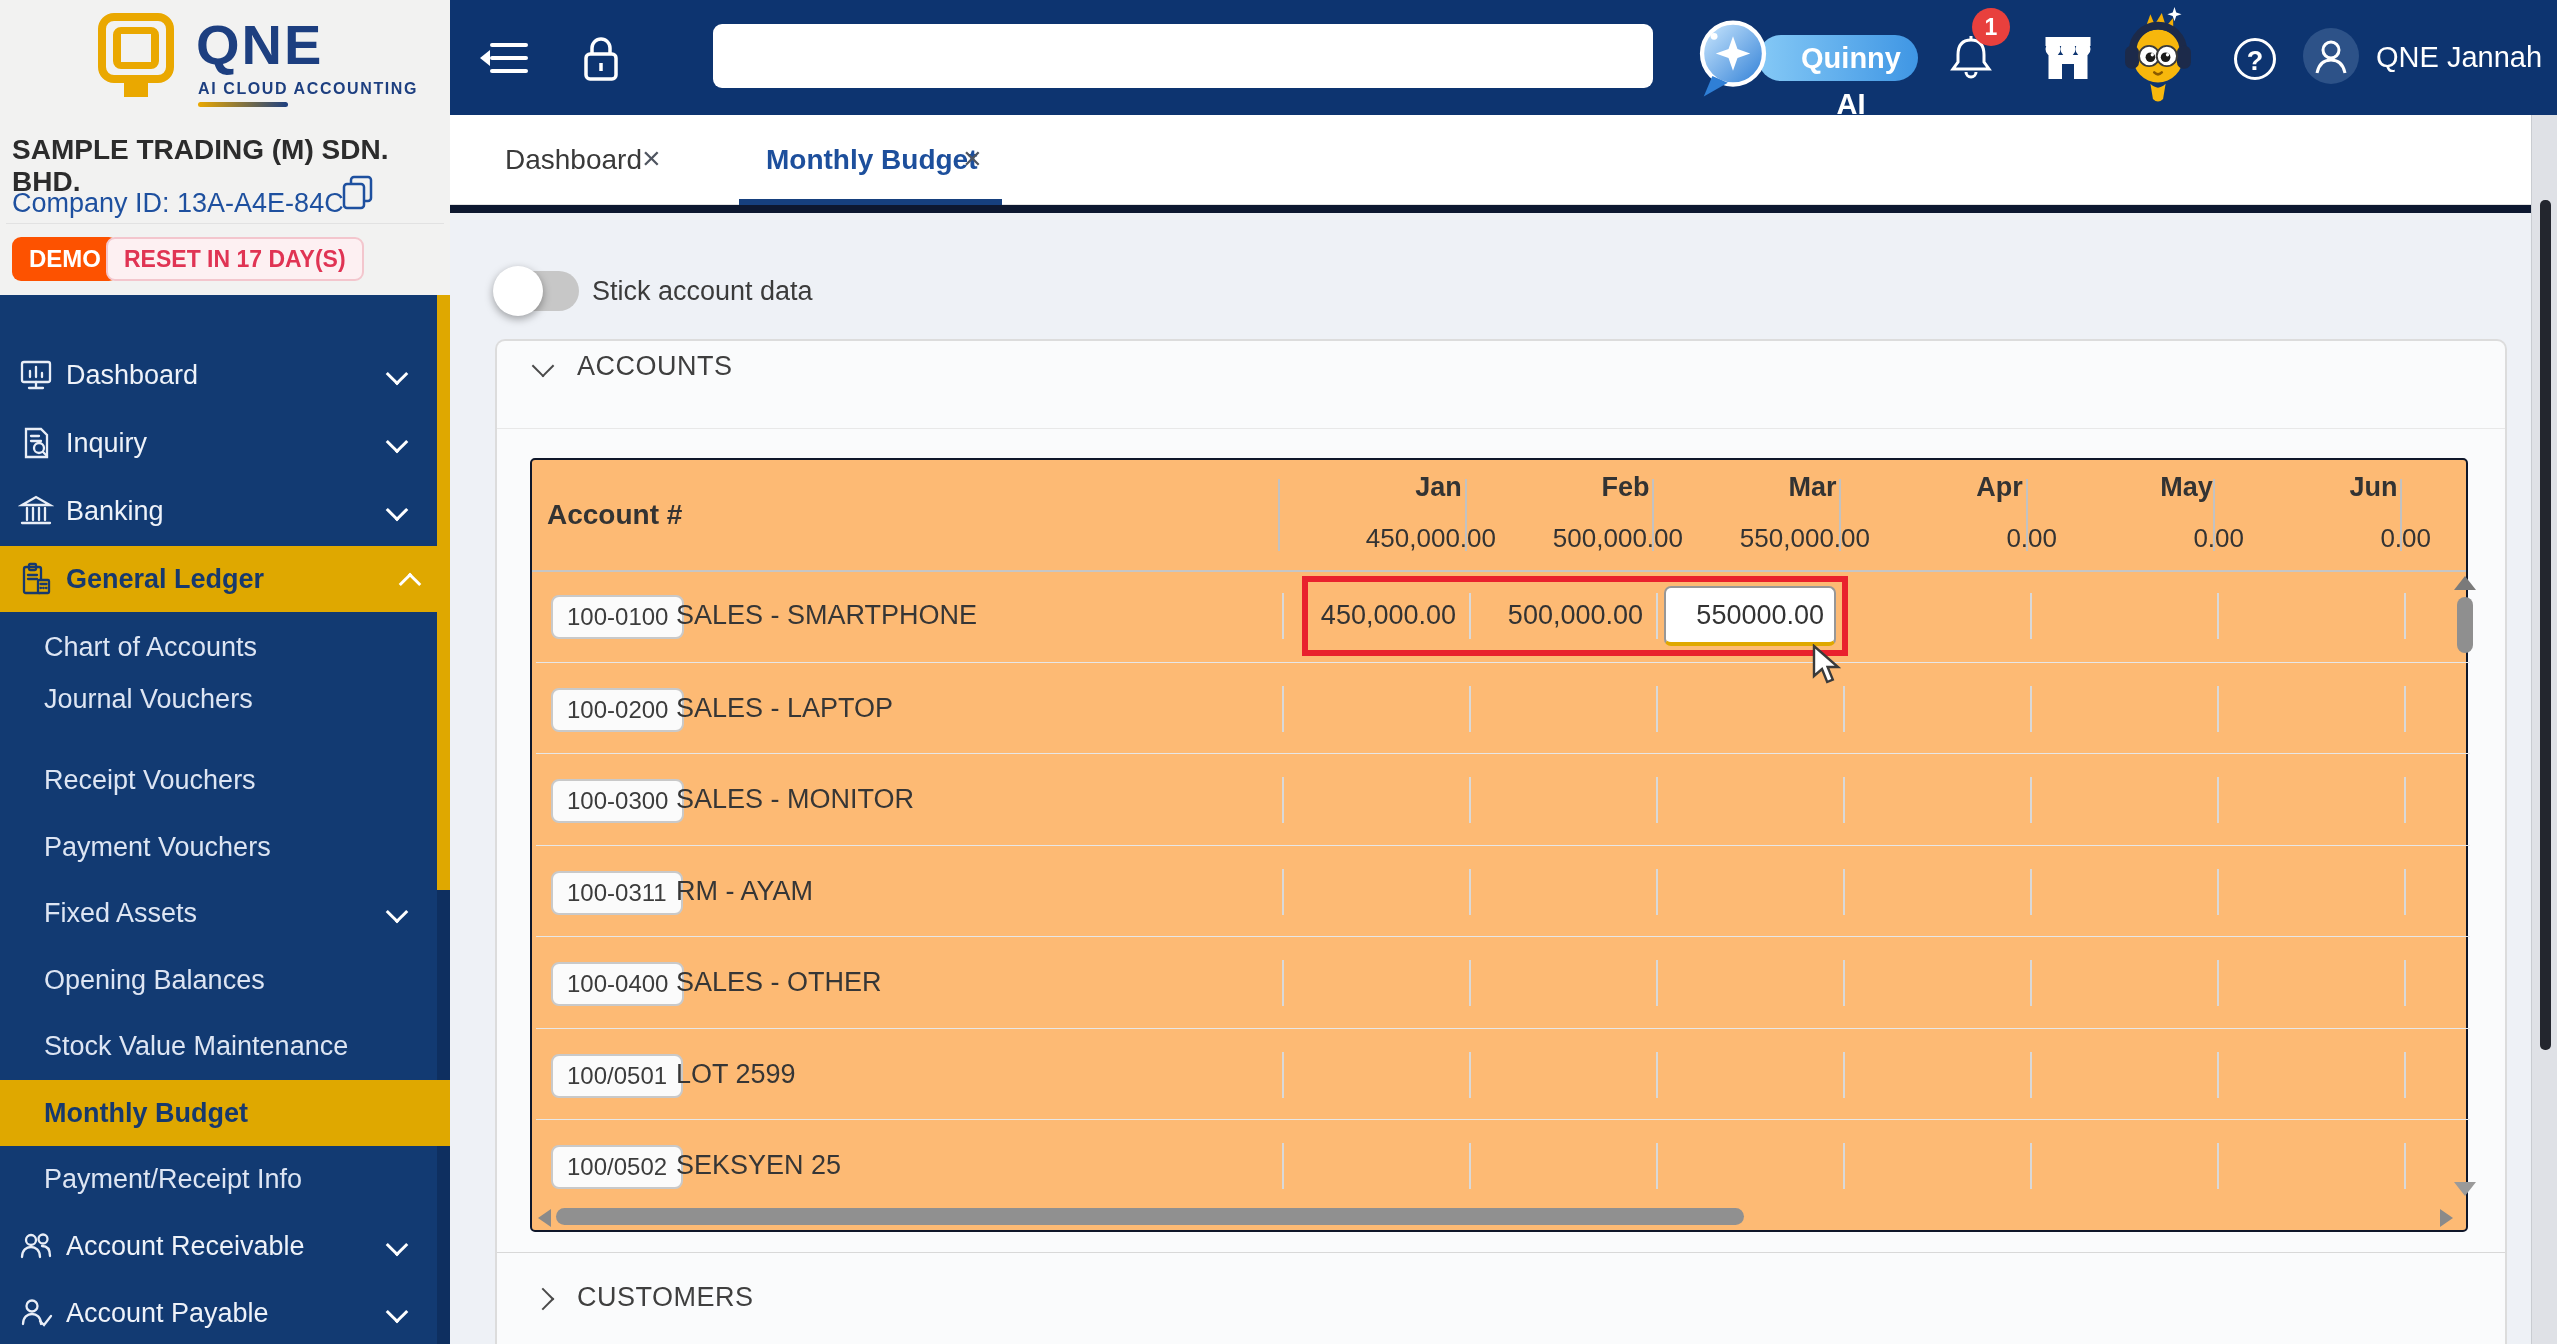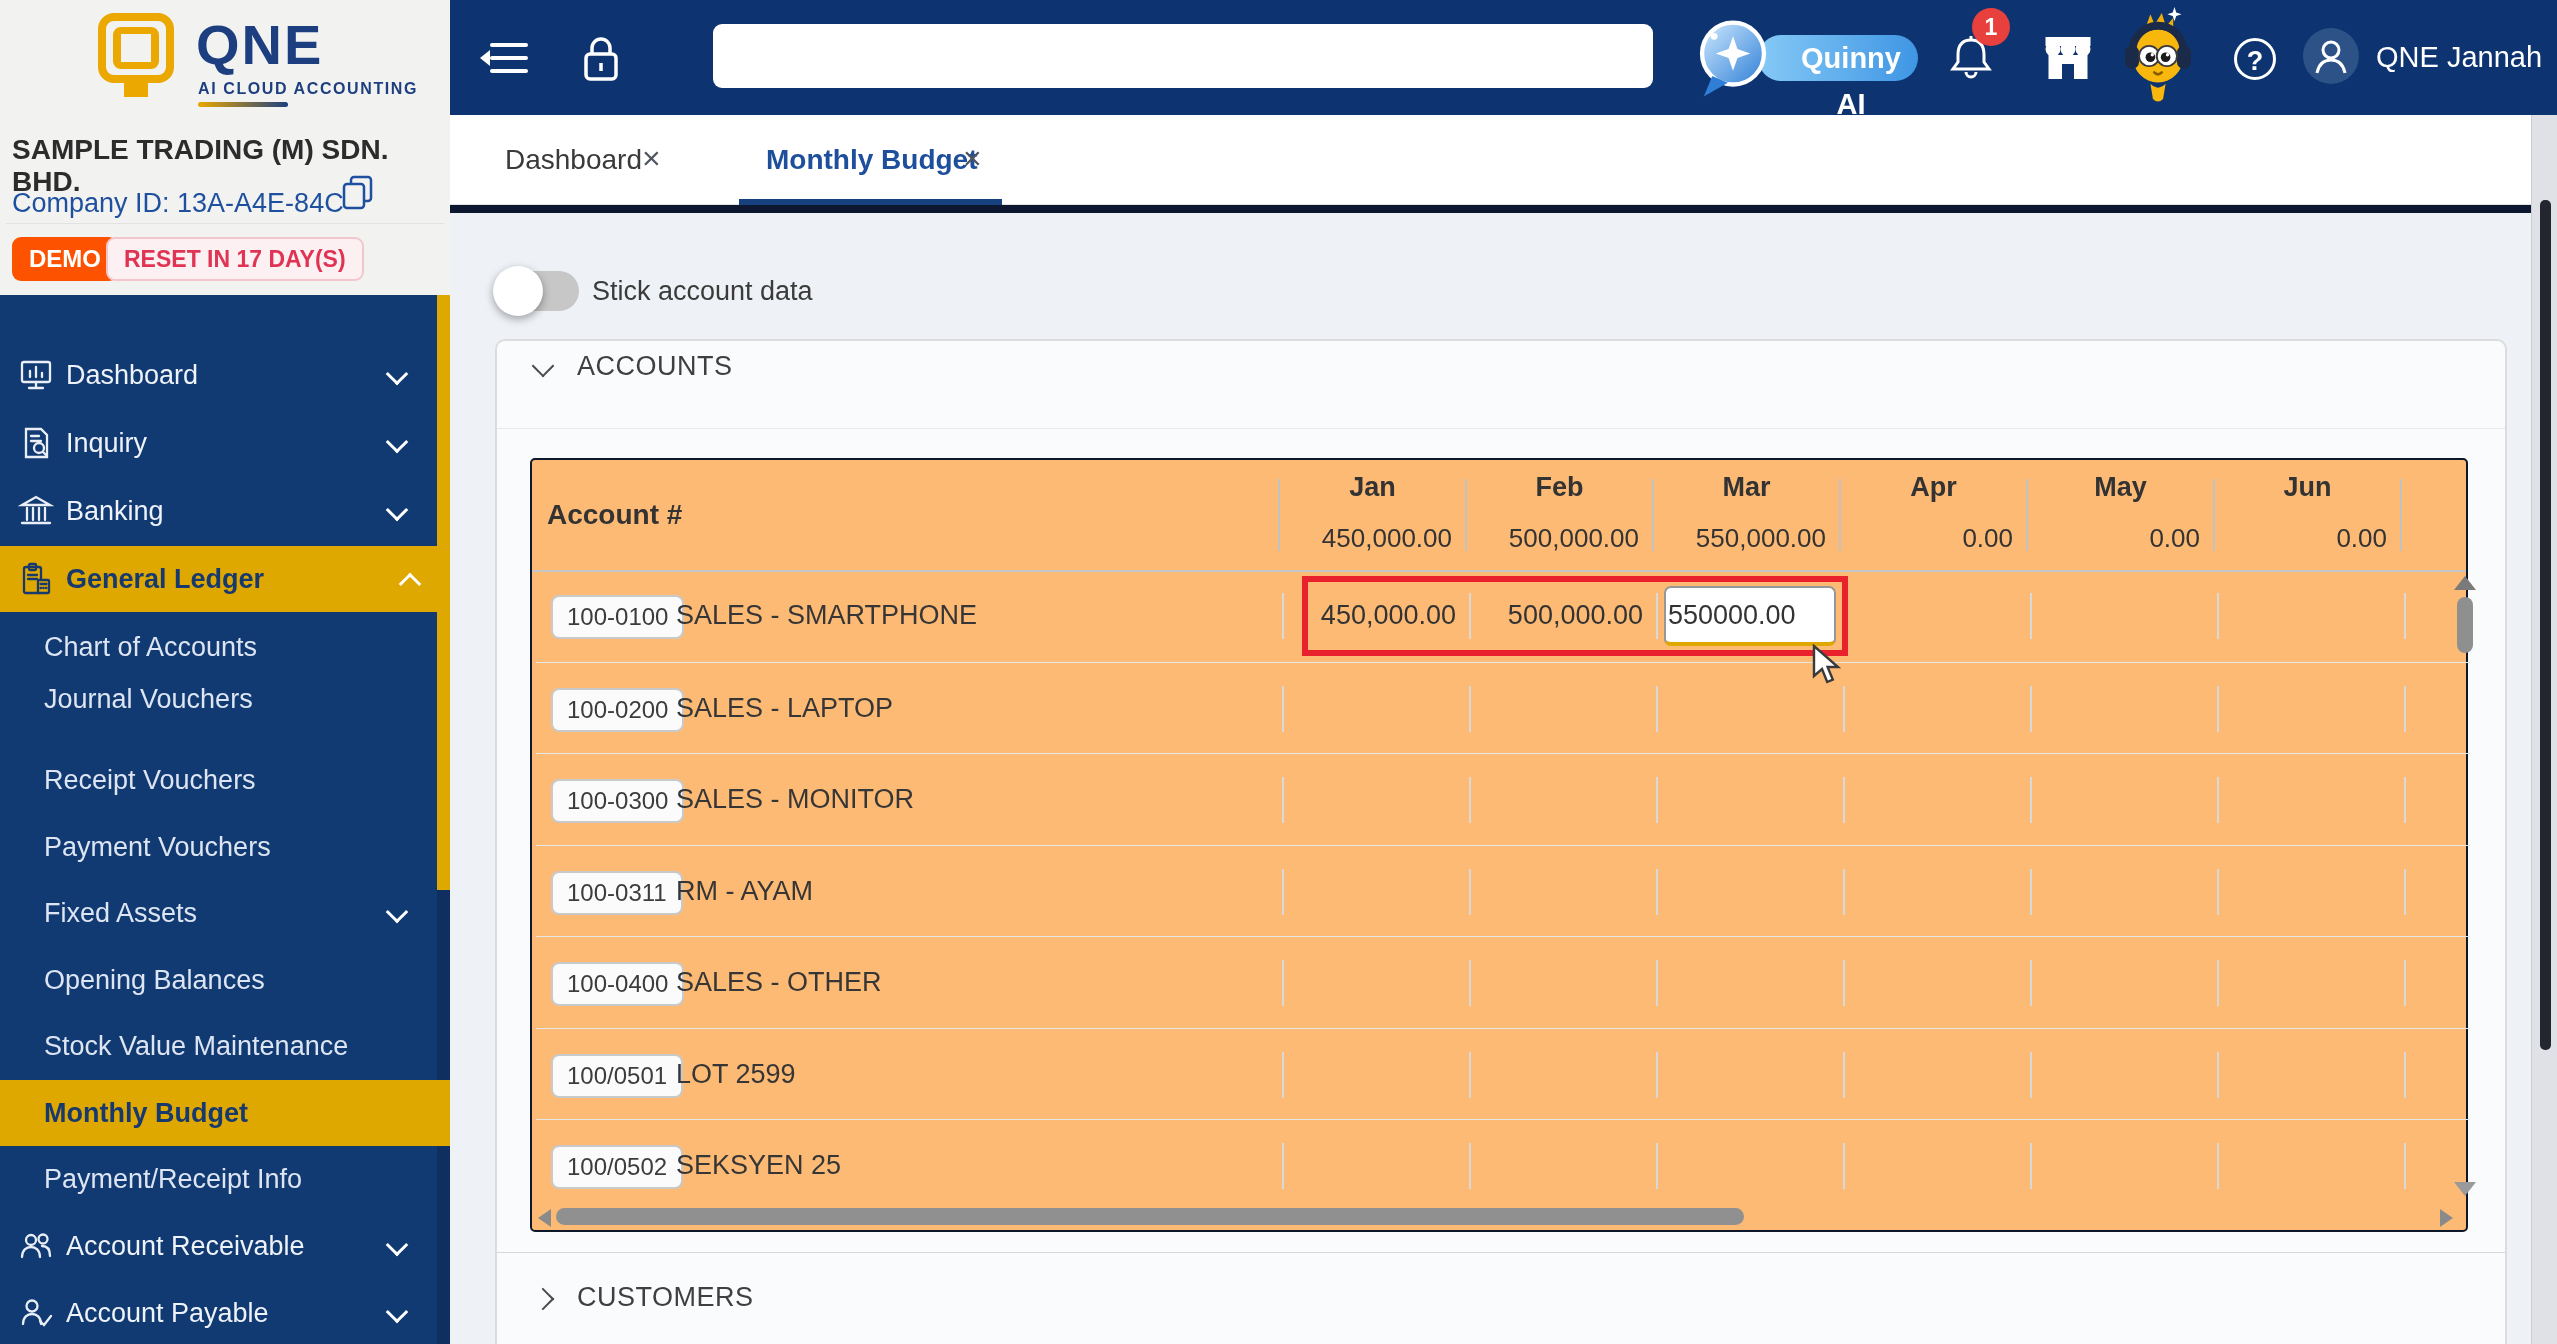--- a/index.html
+++ b/index.html
@@ -81,40 +81,40 @@
   .sec1-line{position:absolute;left:497px;top:428px;width:2008px;height:1px;background:#e8e8e8;}
   .sec2-line{position:absolute;left:497px;top:1252px;width:2008px;height:1px;background:#d8d8d8;}
 
   
   .grid{position:absolute;left:530px;top:458px;width:1938px;height:774px;background:#fdba74;
       border:2px solid #0f172a;border-radius:5px;box-sizing:border-box;}
   .ghead{position:absolute;left:0;top:0;width:1934px;height:110px;border-bottom:2px solid #c6c6c6;}
   .acct-h{position:absolute;left:15px;top:0;line-height:110px;font-size:28px;font-weight:600;color:#333;}
   .hseps{position:absolute;left:746px;top:19px;width:1125px;height:72px;
       background:repeating-linear-gradient(to right,#c2c2c2 0 2px,transparent 2px 187px);}
-  .mcol{position:absolute;top:0;width:187px;height:110px;}
+  .mcol{position:absolute;top:0;width:187px;height:110px;padding-left:44px;}
   .m1{left:747px}.m2{left:934px}.m3{left:1121px}.m4{left:1308px}.m5{left:1495px}.m6{left:1682px}
   .mh{position:absolute;top:12px;width:100%;text-align:center;font-size:27px;font-weight:600;color:#333;}
   .mt{position:absolute;bottom:16px;right:14px;font-size:26px;color:#333;}
 
   .grow{position:absolute;left:4px;width:1934px;height:102px;border-top:1px solid #e7e7e7;box-sizing:border-box;}
   .grow.r0{border-top:none;}
   .r0{top:110px}.r1{top:202px}.r2{top:293px}.r3{top:385px}.r4{top:476px}.r5{top:568px}.r6{top:659px}
   .chip{position:absolute;left:15px;top:25px;height:40px;line-height:40px;padding:0 14px;background:#fbfbfb;
       border:2px solid #c9c9c9;border-radius:8px;font-size:24px;color:#3c3c3c;}
   .aname{position:absolute;left:140px;top:0;line-height:91px;font-size:27px;color:#363636;white-space:nowrap;}
   .seps{position:absolute;left:746px;top:23px;width:1125px;height:46px;
       background:repeating-linear-gradient(to right,#d9d9d9 0 2px,transparent 2px 187px);}
   .val{position:absolute;top:0;width:187px;height:91px;line-height:91px;text-align:right;
       padding-right:14px;box-sizing:border-box;font-size:27px;color:#333;cursor:pointer;}
   .v1{left:747px}.v2{left:934px}
   .redbox{position:absolute;left:770px;top:116px;width:546px;height:80px;border:6px solid #e9212d;box-sizing:border-box;z-index:5;pointer-events:none;}
   .mar-input{position:absolute;left:1132px;top:126px;width:172px;height:60px;box-sizing:border-box;
       border:2px solid #979797;border-bottom:4px solid #dfa800;border-radius:7px;background:#fff;z-index:6;
-      text-align:left;padding-right:10px;font-size:27px;color:#333;font-family:"Liberation Sans",sans-serif;outline:none;}
+      text-align:right;padding-right:10px;font-size:27px;color:#333;font-family:"Liberation Sans",sans-serif;outline:none;}
 
   .varrow-up{position:absolute;left:1922px;top:116px;width:0;height:0;border-left:11px solid transparent;
       border-right:11px solid transparent;border-bottom:14px solid #7a7a7a;cursor:pointer;}
   .vthumb{position:absolute;left:1925px;top:137px;width:16px;height:56px;background:#8f8f8f;border-radius:9px;cursor:pointer;}
   .varrow-down{position:absolute;left:1922px;top:722px;width:0;height:0;border-left:11px solid transparent;
       border-right:11px solid transparent;border-top:14px solid #9a9a9a;cursor:pointer;}
   .harrow-left{position:absolute;left:6px;top:749px;width:0;height:0;border-top:9px solid transparent;
       border-bottom:9px solid transparent;border-right:13px solid #8a8a8a;cursor:pointer;}
   .hthumb{position:absolute;left:24px;top:748px;width:1188px;height:17px;background:#909090;border-radius:9px;cursor:pointer;}
   .harrow-right{position:absolute;left:1908px;top:749px;width:0;height:0;border-top:9px solid transparent;

